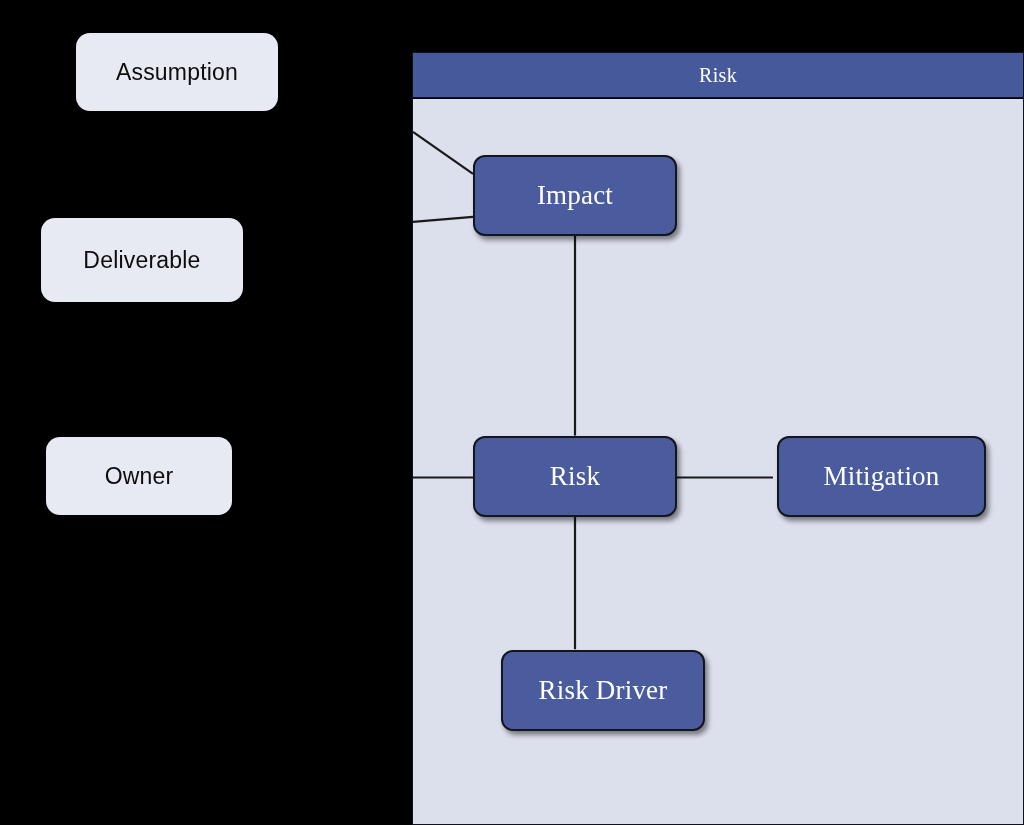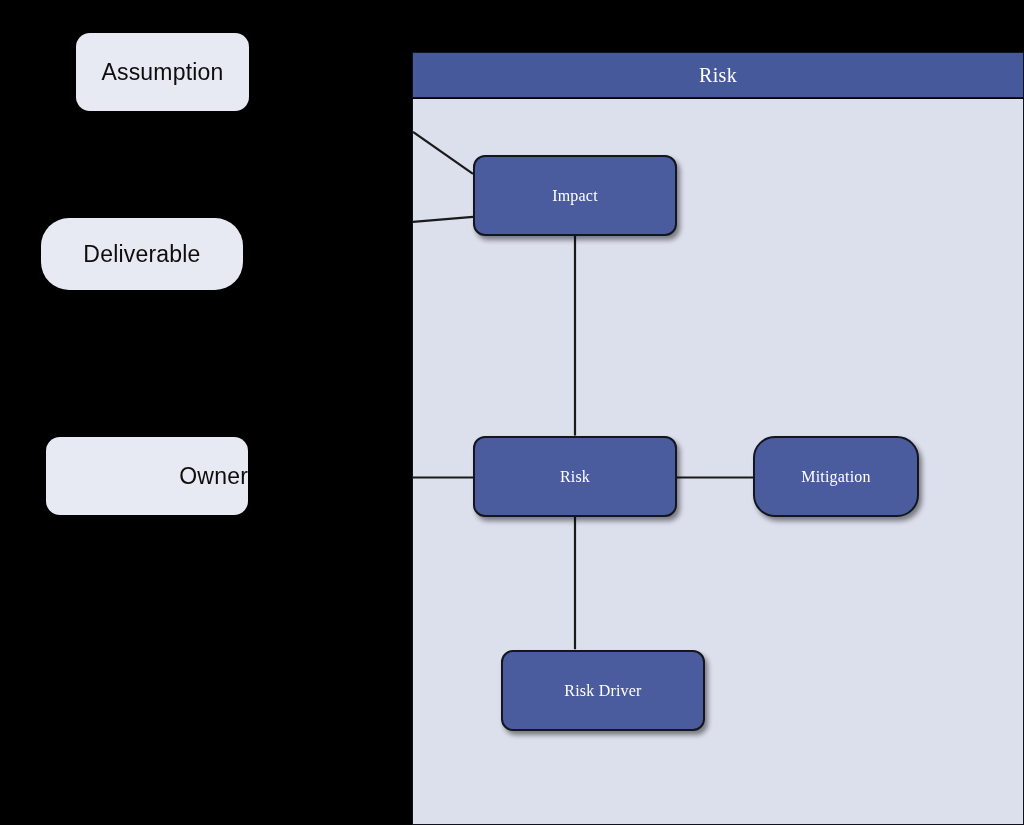--- a/index.html
+++ b/index.html
@@ -28,23 +28,23 @@
     justify-content: center;
     color: #0d0d0d;
     font-size: 23px;
     letter-spacing: 0.2px;
     box-sizing: border-box;
   }
   .legend-card .legend-label {
     pointer-events: none;
   }
 
-  #card-assumption { left: 76px;  top: 33px;  width: 173px; height: 78px; }
-  #card-deliverable { left: 41px; top: 218px; width: 202px; height: 72px; border-radius: 28px; }
-  #card-owner      { left: 46px;  top: 437px; width: 202px; height: 78px; justify-content: flex-end; }
+  #card-assumption { left: 76px;  top: 33px;  width: 202px; height: 78px; }
+  #card-deliverable { left: 41px; top: 218px; width: 202px; height: 84px; }
+  #card-owner      { left: 46px;  top: 437px; width: 186px; height: 78px; }
 
   
   #risk-panel {
     position: absolute;
     left: 412px;
     top: 52px;
     width: 612px;
     height: 773px;
     box-sizing: border-box;
     font-family: Liberation Serif, serif;
@@ -93,29 +93,29 @@
   .node {
     position: absolute;
     background: #4A5C9E;
     border: 2.5px solid #14161f;
     border-radius: 12px;
     box-shadow: 3px 4px 5px rgba(0,0,0,0.45);
     display: flex;
     align-items: center;
     justify-content: center;
     color: #ffffff;
-    font-size: 16px;
+    font-size: 27px;
     letter-spacing: 0.2px;
     box-sizing: border-box;
     z-index: 3;
   }
   
   #node-impact      { left: 60px;  top: 56px;  width: 204px; height: 81px; }
   #node-risk        { left: 60px;  top: 337px; width: 204px; height: 81px; }
-  #node-mitigation  { left: 340px; top: 337px; width: 166px; height: 81px; border-radius: 22px; }
+  #node-mitigation  { left: 364px; top: 337px; width: 209px; height: 81px; }
   #node-riskdriver  { left: 60px;  top: 551px; width: 204px; height: 81px; margin-left: 28px; }
 </style>
 </head>
 <body>
 
 <div id="stage">
 
   <div class="legend-card" id="card-assumption">
     <span class="legend-label">Assumption</span>
   </div>

